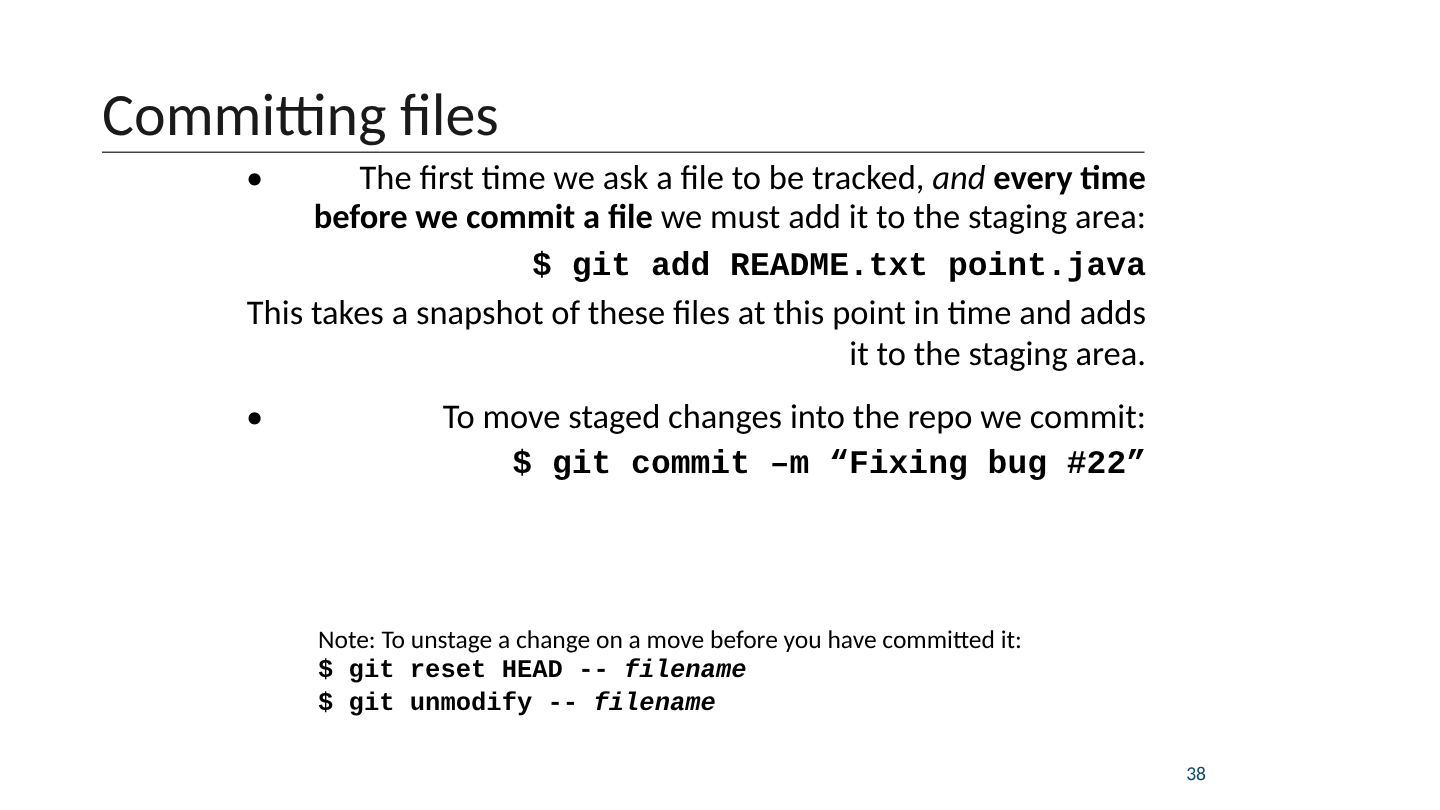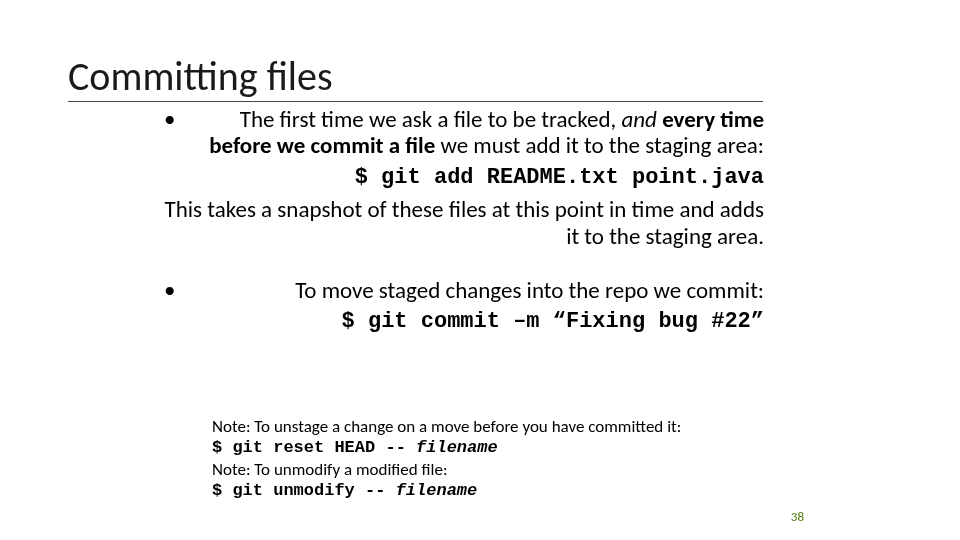--- a/index.html
+++ b/index.html
@@ -56,21 +56,21 @@
     margin-bottom: 6px;
   }
   .mono {
     font-family: "Courier New", Courier, monospace;
     font-weight: bold;
     font-size: 22px;
   }
   .followup {
     padding-left: 0px;
     margin-top: 0px;
-    margin-bottom: 28px;
+    margin-bottom: 16px;
   }
   .italic { font-style: italic; }
   .bold { font-weight: bold; }
   .notes {
     position: absolute;
     left: 212px;
     top: 416px;
     width: 560px;
     font-size: 17px;
     line-height: 1.25;
@@ -80,21 +80,21 @@
     font-weight: bold;
   }
   .notes .mono .italic {
     font-style: italic;
   }
   .pagenum {
     position: absolute;
     right: 24px;
     bottom: 16px;
     font-size: 13px;
-    color: #4d7c0f;
+    color: #0c4a6e;
   }
 </style>
 </head>
 <body>
 
 <div class="slide">
 
   <div class="title">Committing files</div>
 
   <div class="content">
@@ -111,21 +111,20 @@
 
     <div class="sub mono">$ git commit –m “Fixing bug #22”</div>
 
   </div>
 
   <div class="notes">
     <div>Note: To unstage a change on a move before you have committed it:</div>
     <div class="mono">
       <span>$ git reset HEAD -- </span><span class="italic">filename</span>
     </div>
-    <div>Note: To unmodify a modified file:</div>
     <div class="mono">
       <span>$ git unmodify -- </span><span class="italic">filename</span>
     </div>
   </div>
 
   <div class="pagenum">38</div>
 
 </div>
 
 </body></html>

